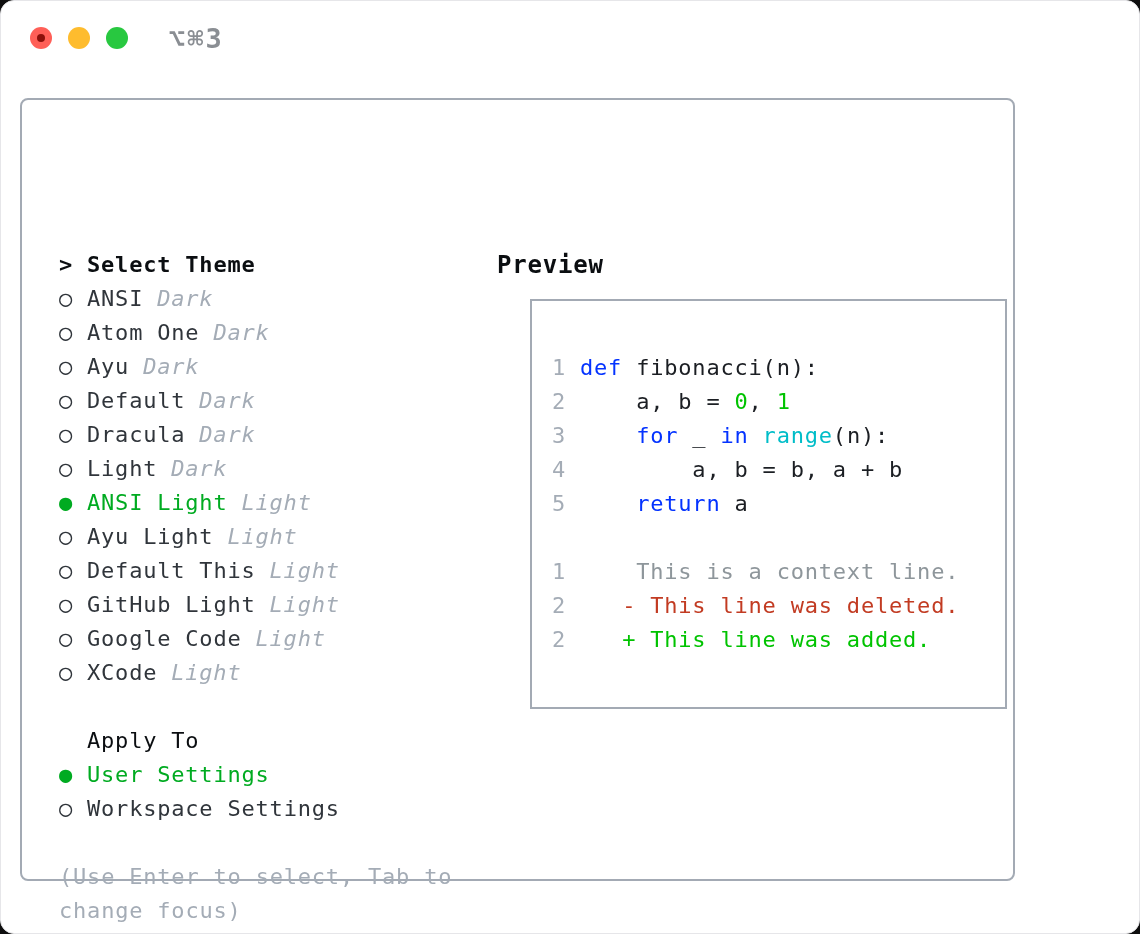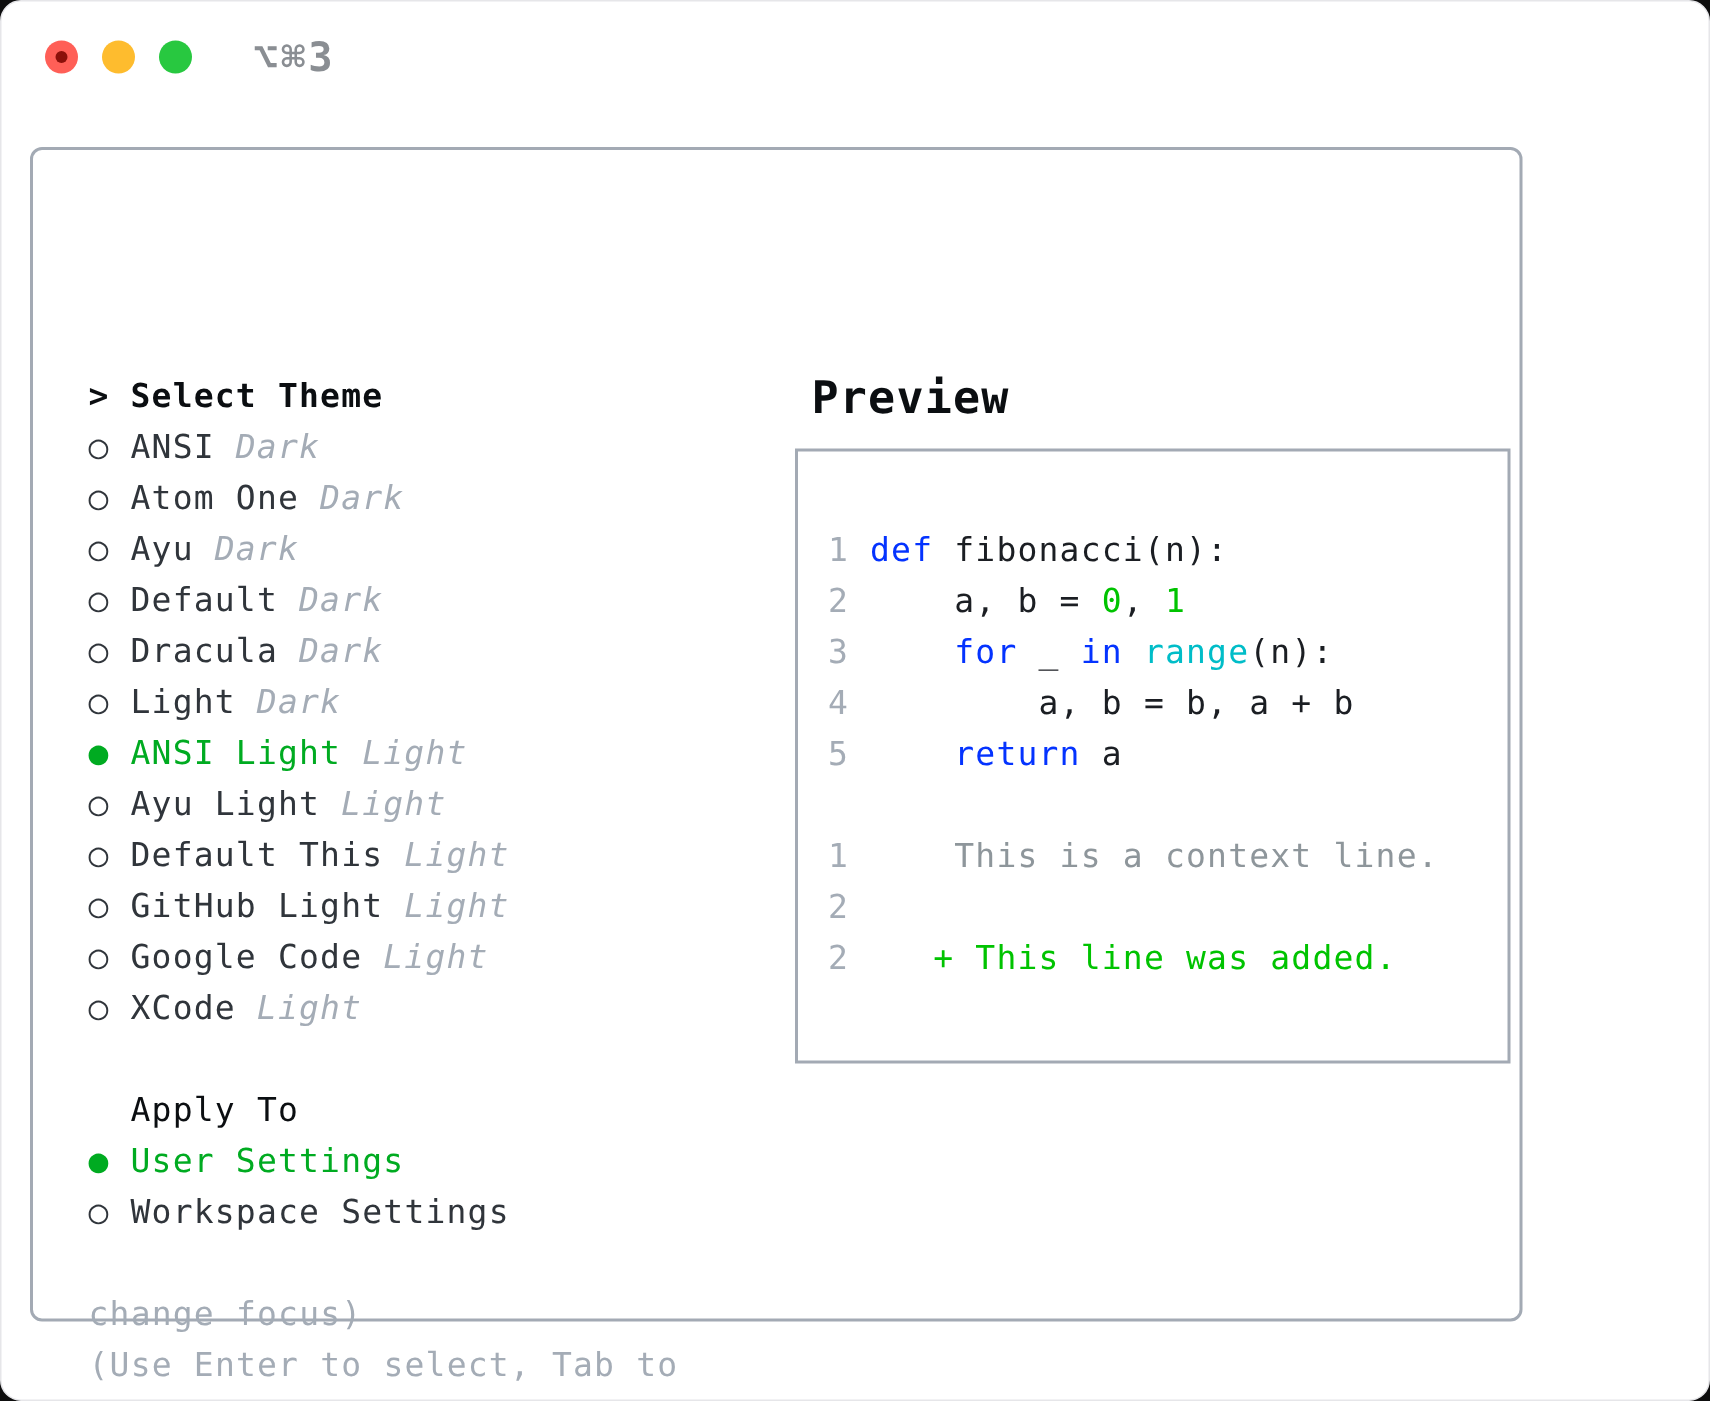--- a/index.html
+++ b/index.html
@@ -52,23 +52,23 @@
   .marker{display:inline-block;width:28px;flex:0 0 28px;color:var(--text-dark,#30353b);}
   .prompt{font-weight:bold;color:var(--heading-black,#0b0e11);}
   .heading{font-weight:bold;color:var(--heading-black,#0b0e11);}
   .subheading{color:var(--heading-black,#16191d);}
   .name{color:var(--text-dark,#30353b);}
   .tag{color:var(--muted-gray,#a4acb6);padding-left:14px;font-style:italic;}
   .selected .marker,.selected .name{color:var(--selection-green,#00ab21);}
   .help{color:var(--muted-gray,#a4acb6);}
   
   .preview-title{
-    position:absolute;left:519px;top:148px;height:34px;
+    position:absolute;left:475px;top:148px;height:34px;
     display:flex;align-items:center;
-    font-size:30px;letter-spacing:0.8px;
+    font-size:24px;letter-spacing:0.8px;
   }
   .preview-box{
     position:absolute;left:508px;top:199px;width:477px;height:410px;
     border:2px solid var(--border-gray,#a3aab4);
     box-sizing:border-box;background:#ffffff;
   }
   .codeblock{
     position:absolute;left:20px;top:50px;
     font-size:22px;line-height:34px;letter-spacing:0.8px;
   }
@@ -193,22 +193,22 @@
           </div>
 
           <div class="row apply-row unselected">
             <span class="marker">○</span>
             <span class="name">Workspace Settings</span>
           </div>
         </div>
 
       <div class="spacer"></div>
 
+      <div class="row help">(Use Enter to select, Tab to</div>
       <div class="row help">change focus)</div>
-      <div class="row help">(Use Enter to select, Tab to</div>
 
     </div>
 
     <div class="preview-title heading">Preview</div>
 
     <div class="preview-box">
       <div class="codeblock">
 
         <div>
 
@@ -235,21 +235,21 @@
 
         <div class="spacer"></div>
 
         <div>
 
             <div class="pline">
               <span class="ln">1</span><span class="pcontent"><span class="tok-context">    This is a context line.</span></span>
             </div>
 
             <div class="pline">
-              <span class="ln">2</span><span class="pcontent"><span class="tok-plain">   </span></span>
+              <span class="ln">2</span><span class="pcontent"><span class="tok-plain">   </span><span class="tok-deleted">- This line was deleted.</span></span>
             </div>
 
             <div class="pline">
               <span class="ln">2</span><span class="pcontent"><span class="tok-plain">   </span><span class="tok-added">+ This line was added.</span></span>
             </div>
           </div>
 
       </div>
     </div>
 

